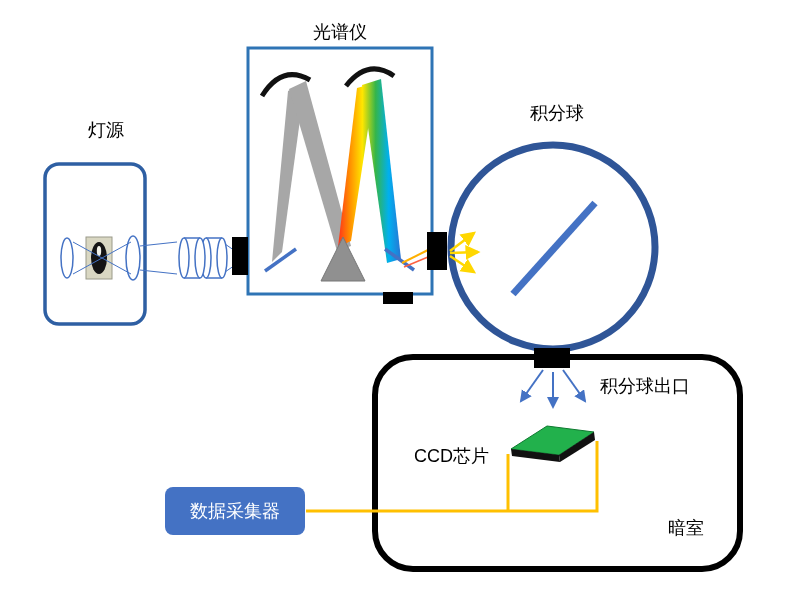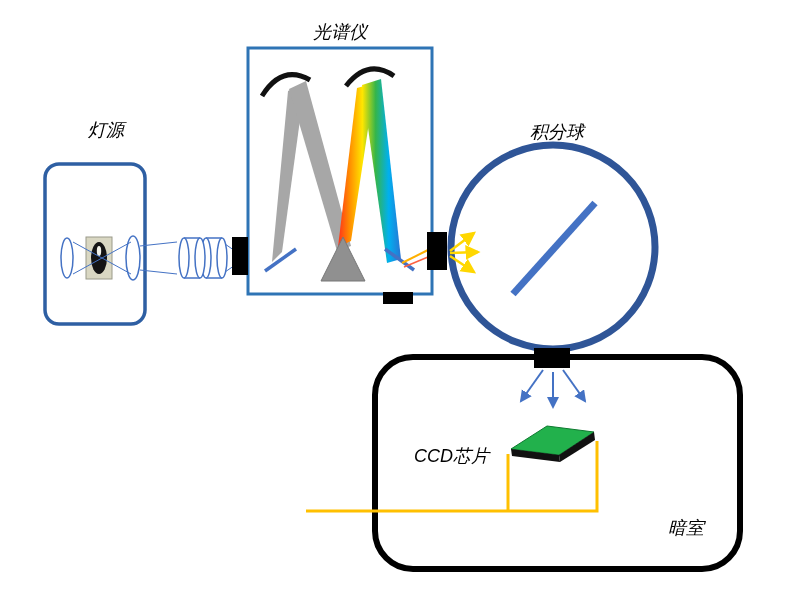--- a/index.html
+++ b/index.html
@@ -2,21 +2,20 @@
 <html><head>
 <meta charset="utf-8">
 <style>
   html,body{margin:0;padding:0;background:#ffffff;}
   .canvas{
     position:relative;
     width:795px;height:598px;
     background:#ffffff;
     font-family:"Liberation Sans", sans-serif;
     overflow:hidden;
-    font-style:italic;
   }
   .canvas svg{position:absolute;left:0;top:0;}
   .label{
     position:absolute;
     color:#000000;
     font-size:18px;
     white-space:nowrap;
   }
   .collector{
     position:absolute;
@@ -131,18 +130,22 @@
 
     <g>
       <polygon points="511,449 547,426 594,432 559,455" fill="#22B14C" stroke="#0e7a30" stroke-width="1"></polygon>
       <polygon points="511,449 559,455 560,462 512,456" fill="#111111"></polygon>
       <polygon points="559,455 594,432 595,440 560,462" fill="#111111"></polygon>
     </g>
   </svg>
 
   <div class="label" style="left:313px;top:20px">光谱仪</div>
   <div class="label" style="left:88px;top:118px">灯源</div>
-  <div class="label" style="left:530px;top:120px">积分球</div>
+  <div class="label" style="left:530px;top:101px">积分球</div>
+  <div class="label" style="left:600px;top:374px">积分球出口</div>
   <div class="label" style="left:414px;top:444px">CCD芯片</div>
   <div class="label" style="left:668px;top:516px">暗室</div>
 
+  <div class="collector">
+    <span>数据采集器</span>
+  </div>
 
 </div>
 
 </body></html>

